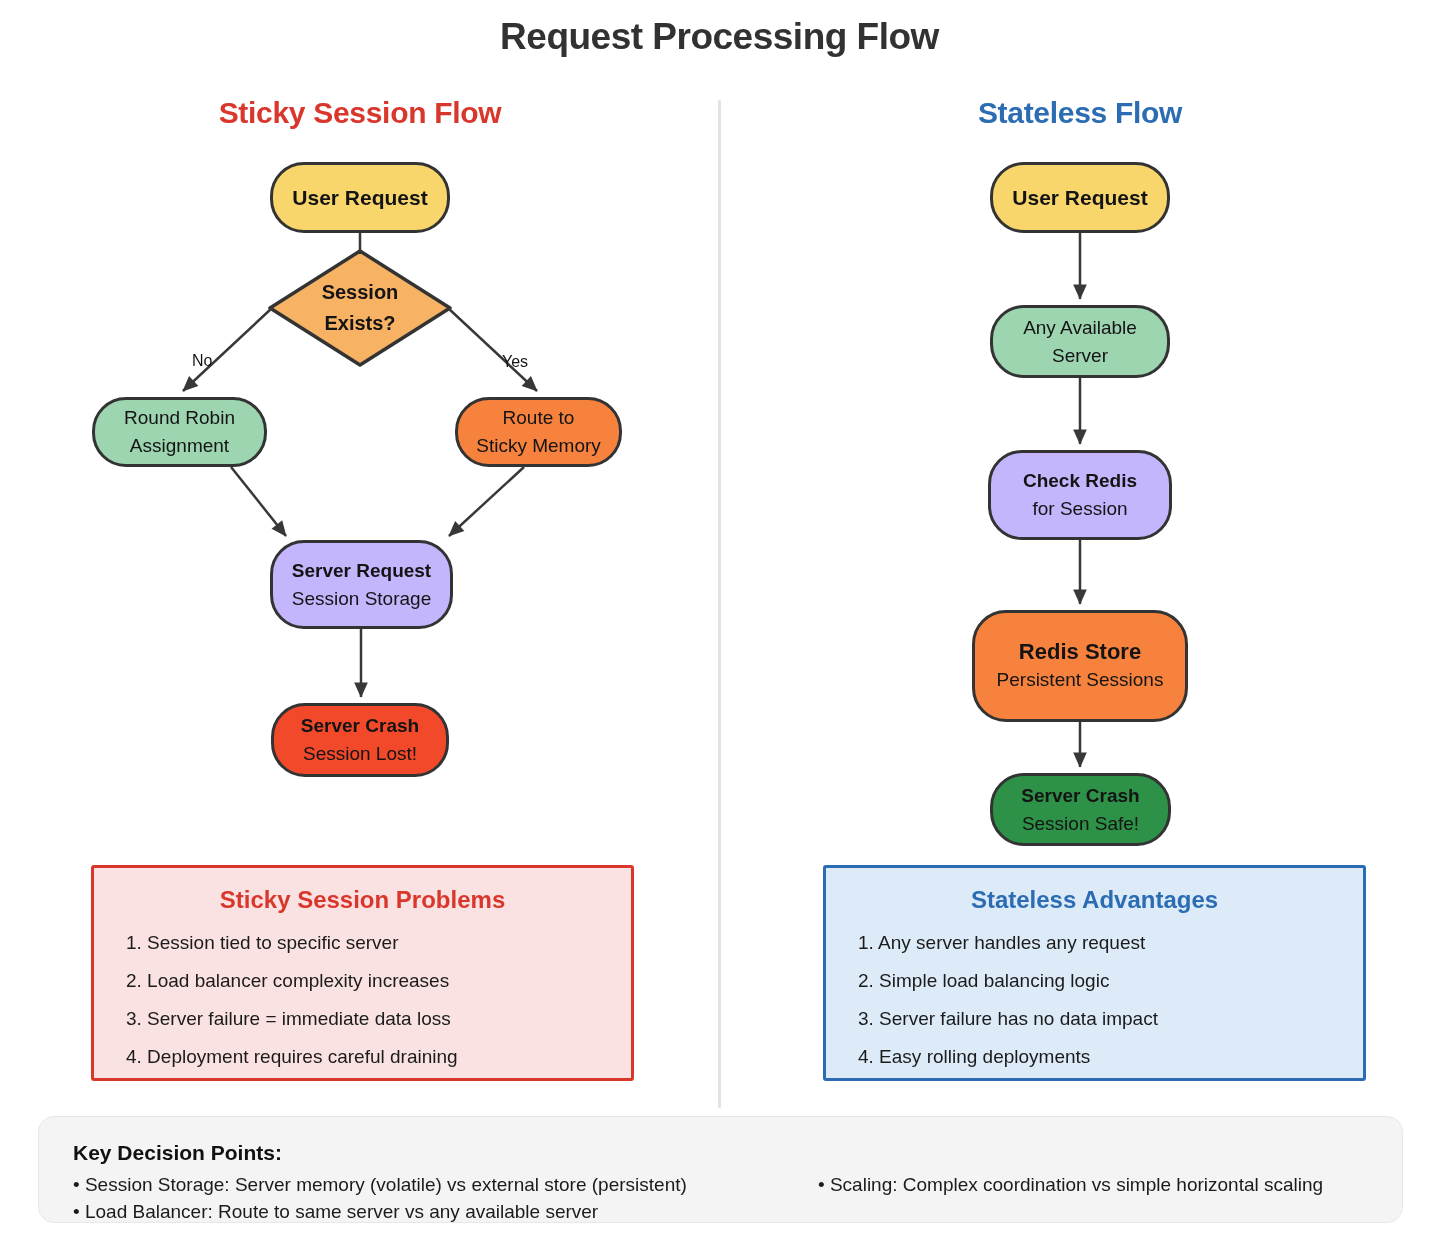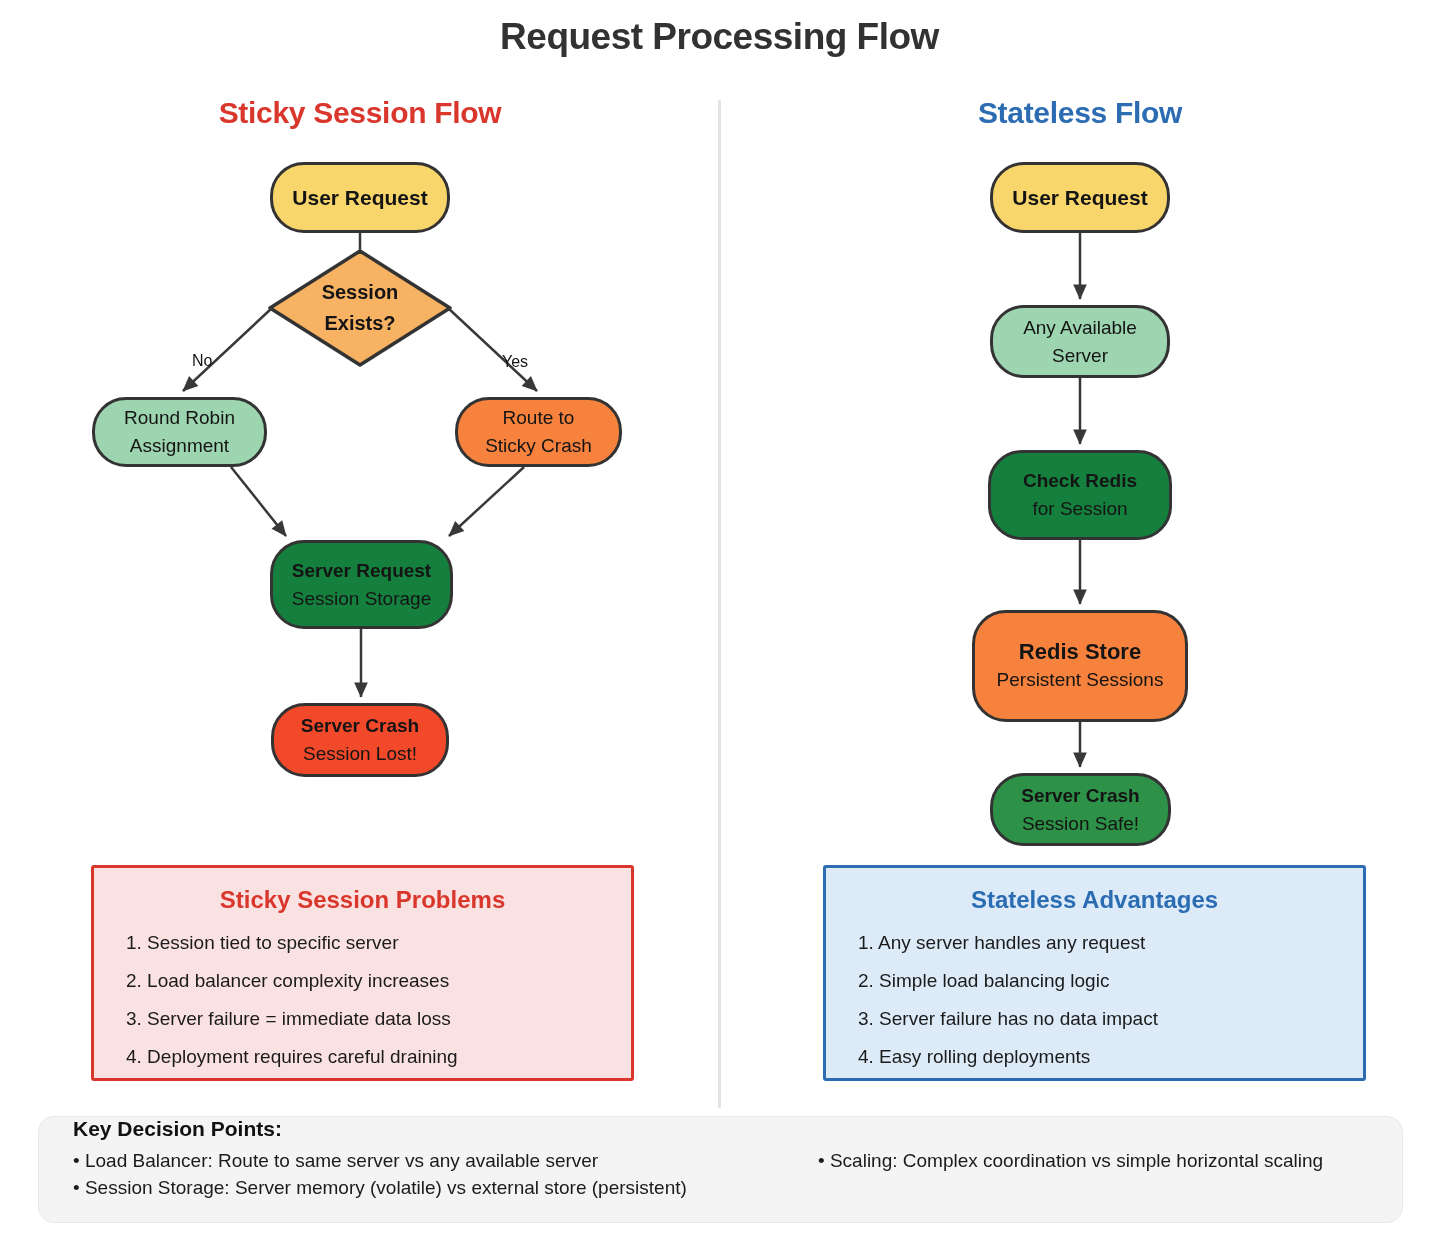--- a/index.html
+++ b/index.html
@@ -16,21 +16,21 @@
 
   .divider{position:absolute;left:718px;top:100px;width:3px;height:1008px;background:#E3E3E3;border-radius:2px;}
 
   svg.connectors{position:absolute;left:0;top:0;pointer-events:none;}
 
   .node{position:absolute;box-sizing:border-box;border:3px solid #333333;border-radius:34px;
     display:flex;flex-direction:column;align-items:center;justify-content:center;
     font-size:19px;line-height:28px;color:#141414;text-align:center;}
   .fill-yellow{background:#F9D66B;}
   .fill-green{background:#9DD5B0;}
-  .fill-lightgreen{background:#15803d;}
+  .fill-lightgreen{background:#c4b5fd;}
   .fill-orange{background:#F6823D;}
   .fill-red{background:#F2492A;}
   .fill-darkgreen{background:#2E9148;}
   .b{font-weight:700;}
   .fs21{font-size:21px;}
   .fs22{font-size:22px;}
 
   .diamond-text{position:absolute;left:280px;top:277px;width:160px;height:62px;
     display:flex;flex-direction:column;align-items:center;justify-content:flex-end;
     font-size:20px;font-weight:700;line-height:31px;color:#141414;text-align:center;}
@@ -40,21 +40,21 @@
   .panel{position:absolute;box-sizing:border-box;width:543px;height:216px;top:865px;
     border-radius:3px;padding:14px 32px;}
   .panel-problems{left:91px;background:#FBE2E2;border:3px solid #D9362C;}
   .panel-advantages{left:811px;background:#DDEBF9;border:3px solid #2B6CB3;margin-left:12px;}
   .panel h3{margin:4px 0 10px 0;text-align:center;font-size:24px;}
   .panel-problems h3{color:#D9362C;}
   .panel-advantages h3{color:#2B6CB3;}
   .panel p{margin:0;padding:8px 0;font-size:19px;color:#1b1b1b;}
 
   .keypoints{position:absolute;box-sizing:border-box;left:38px;top:1116px;width:1365px;height:107px;
-    background:#F4F4F5;border:1.5px solid #E8E8E9;border-radius:16px;padding:0 34px;}
+    background:#F4F4F5;border:1.5px solid #E8E8E9;border-radius:16px;padding:24px 34px;}
   .keypoints h3{margin:0 0 6px 0;font-size:21px;color:#111;}
   .kp-cols{display:flex;}
   .kp-col{font-size:19px;line-height:27px;color:#1b1b1b;}
   .kp-col-left{width:745px;}
   .kp-col p{margin:0;}
 </style>
 </head>
 <body>
 
 <div class="canvas">
@@ -100,21 +100,21 @@
   <span class="edge-label" style="left:192px;top:352px">No</span>
   <span class="edge-label" style="left:502px;top:353px">Yes</span>
 
   <div class="node fill-green" style="left:92px;top:397px;width:175px;height:70px">
     <span>Round Robin</span>
     <span>Assignment</span>
   </div>
 
   <div class="node fill-orange" style="left:455px;top:397px;width:167px;height:70px">
     <span>Route to</span>
-    <span>Sticky Crash</span>
+    <span>Sticky Memory</span>
   </div>
 
   <div class="node fill-lightgreen" style="left:270px;top:540px;width:183px;height:89px">
     <span class="b">Server Request</span>
     <span>Session Storage</span>
   </div>
 
   <div class="node fill-red" style="left:271px;top:703px;width:178px;height:74px">
     <span class="b">Server Crash</span>
     <span>Session Lost!</span>
@@ -157,22 +157,22 @@
     <p>1. Any server handles any request</p>
     <p>2. Simple load balancing logic</p>
     <p>3. Server failure has no data impact</p>
     <p>4. Easy rolling deployments</p>
   </div>
 
   <div class="keypoints">
     <h3>Key Decision Points:</h3>
     <div class="kp-cols">
       <div class="kp-col kp-col-left">
+        <p>• Session Storage: Server memory (volatile) vs external store (persistent)</p>
         <p>• Load Balancer: Route to same server vs any available server</p>
-        <p>• Session Storage: Server memory (volatile) vs external store (persistent)</p>
       </div>
       <div class="kp-col">
         <p>• Scaling: Complex coordination vs simple horizontal scaling</p>
       </div>
     </div>
   </div>
 
 </div>
 
 </body></html>

